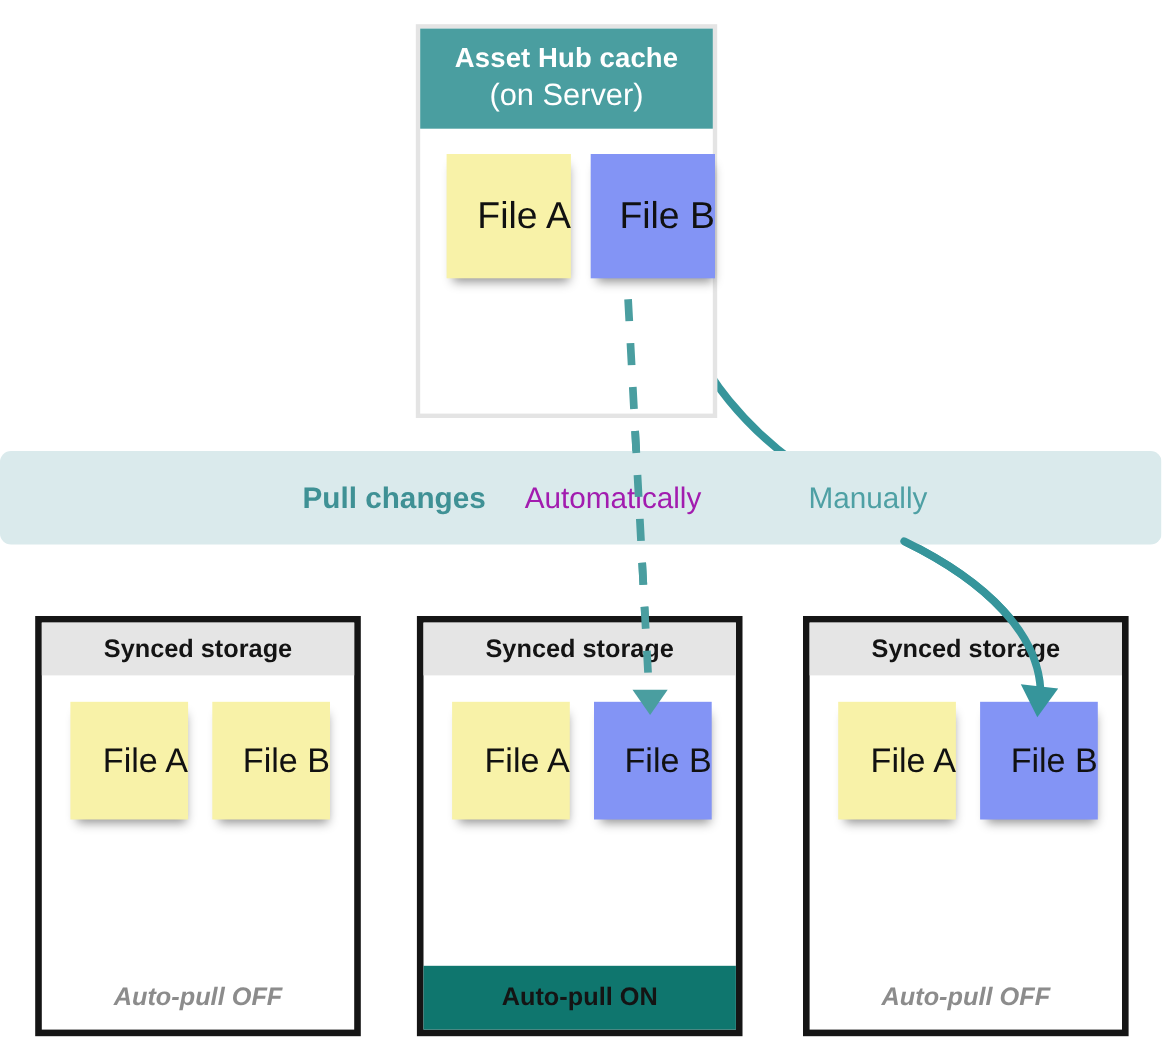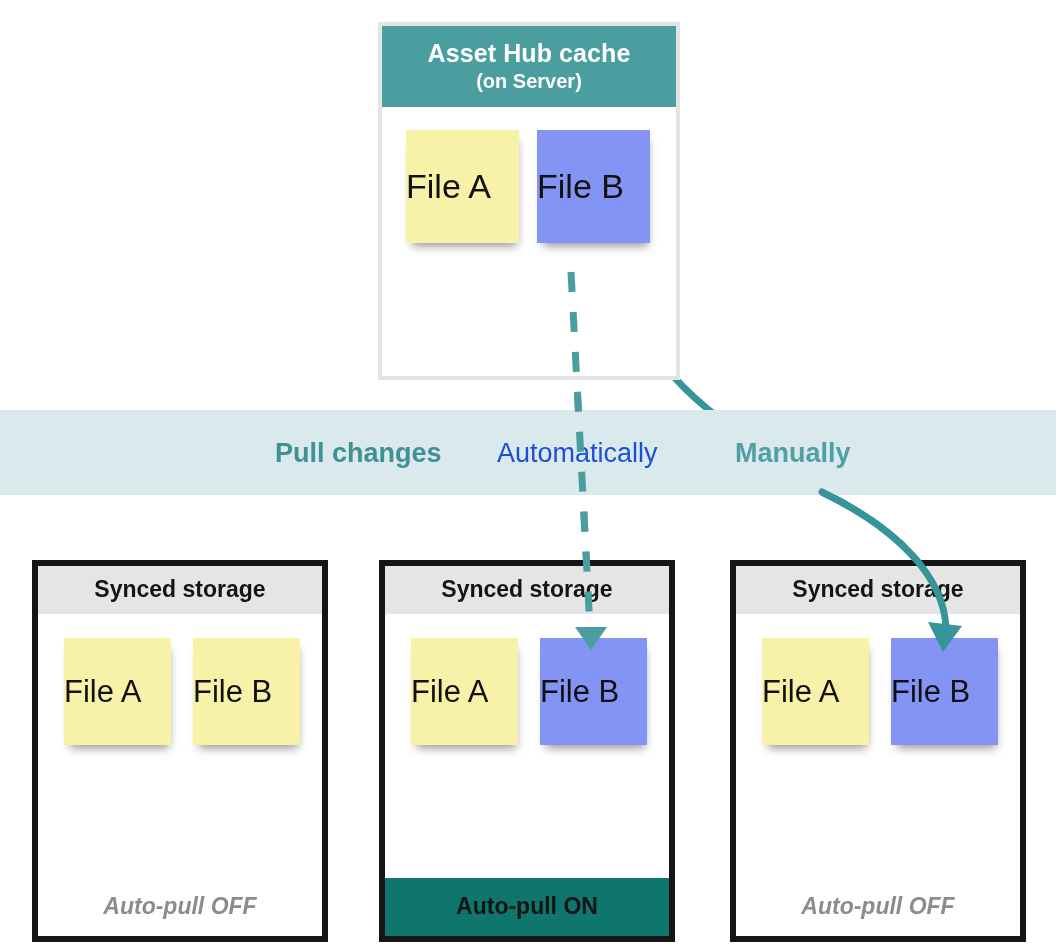--- a/index.html
+++ b/index.html
@@ -18,55 +18,55 @@
     height: 946px;
     overflow: hidden;
     background: #ffffff;
   }
 
   
   .cache-box {
     position: absolute;
     left: 378px;
     top: 22px;
-    width: 302px;
+    width: 274px;
     height: 358px;
     box-sizing: border-box;
     border: 4px solid #e4e4e4;
     background: #ffffff;
     z-index: 3;
   }
   .cache-header {
     background: #4a9ea0;
     color: #ffffff;
     text-align: center;
     padding: 12px 6px 14px 6px;
     line-height: 1.22;
   }
   .cache-title {
     font-size: 25px;
     font-weight: bold;
     letter-spacing: 0.1px;
   }
   .cache-subtitle {
-    font-size: 20px;
-    font-weight: bold;
+    font-size: 28px;
+    font-weight: normal;
   }
   .cache-notes {
     position: relative;
     height: 248px;
   }
 
   
   .note {
     position: absolute;
     box-sizing: border-box;
     display: flex;
     align-items: center;
-    justify-content: flex-start;
+    justify-content: flex-end;
     color: #111111;
     font-weight: normal;
     box-shadow: 2px 7px 9px -4px rgba(0,0,0,0.42);
   }
   .note.yellow { background: #f8f2a8; }
   .note.blue   { background: #8394f5; }
 
   .cache-notes .note {
     width: 113px;
     height: 113px;
@@ -78,45 +78,46 @@
 
   
   .band {
     position: absolute;
     left: 0;
     top: 410px;
     width: 1056px;
     height: 85px;
     background: #daeaec;
     z-index: 2;
+    border-radius: 10px;
   }
   .band-label {
     position: absolute;
     top: 50%;
     transform: translateY(-50%);
     white-space: nowrap;
     line-height: 1;
   }
   .band-label.primary {
     left: 275px;
     color: #3f9195;
     font-size: 27px;
     font-weight: bold;
   }
   .band-label.mode-auto {
-    left: 497px;
-    color: #1d4ed8;
+    left: 477px;
+    color: #a21caf;
     font-size: 27px;
     font-weight: normal;
   }
   .band-label.mode-manual {
     left: 735px;
     color: #4ea0a4;
     font-size: 27px;
-    font-weight: bold;
+    font-weight: normal;
   }
 
   
   #arrow-layer {
     position: absolute;
     left: 0;
     top: 0;
     width: 1056px;
     height: 946px;
     z-index: 1;

